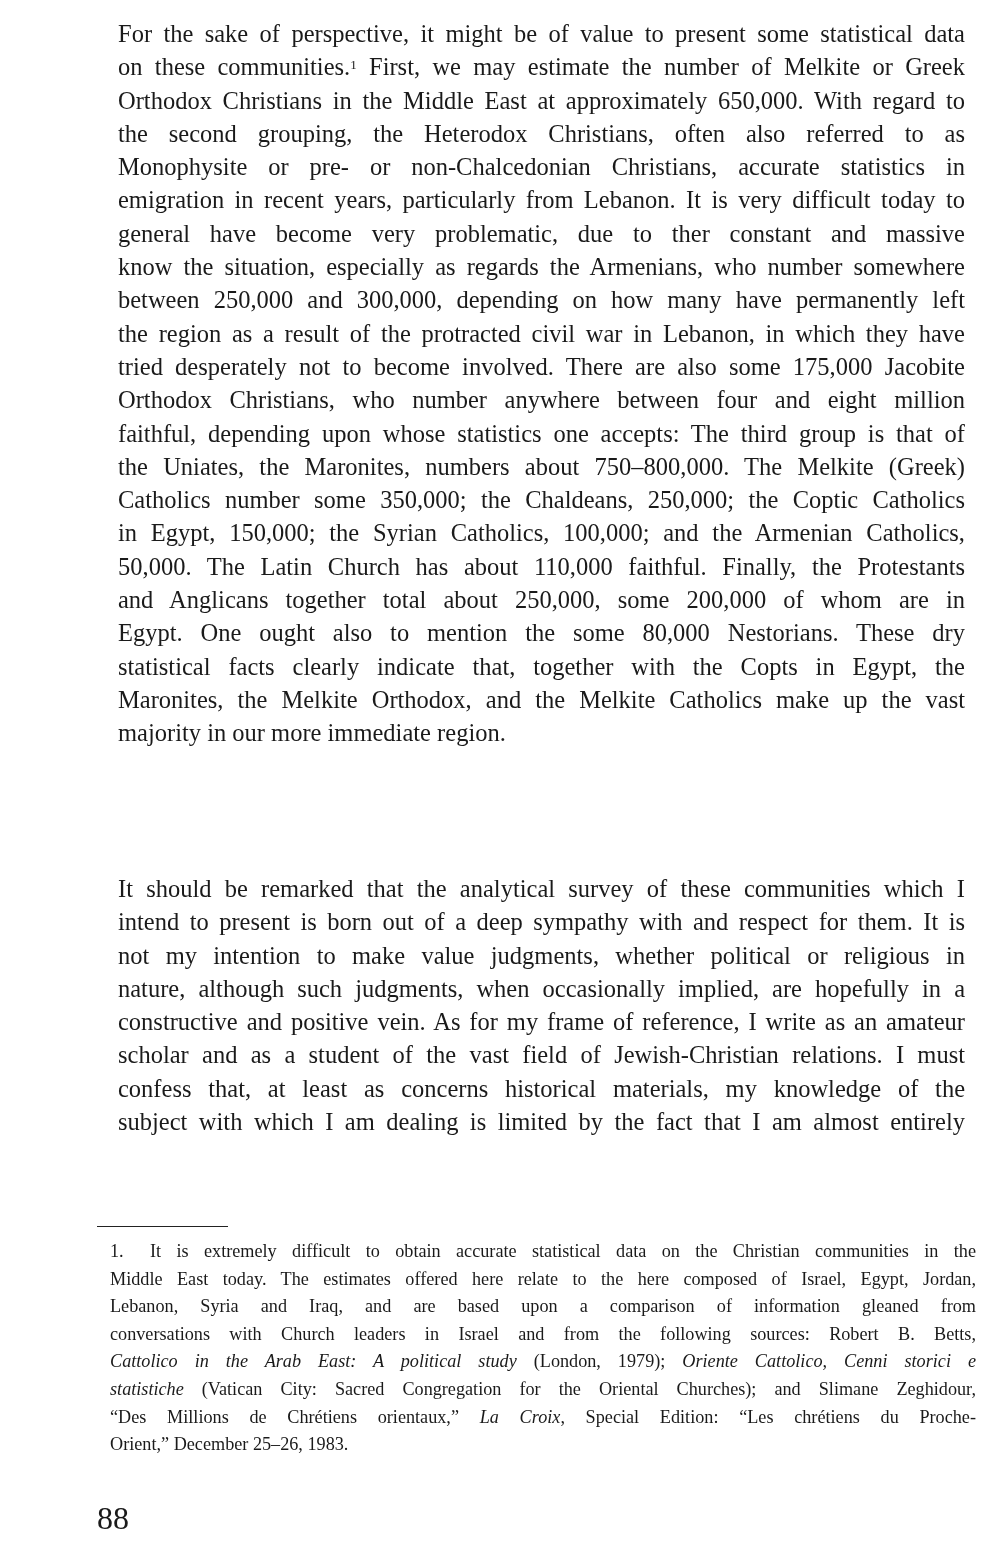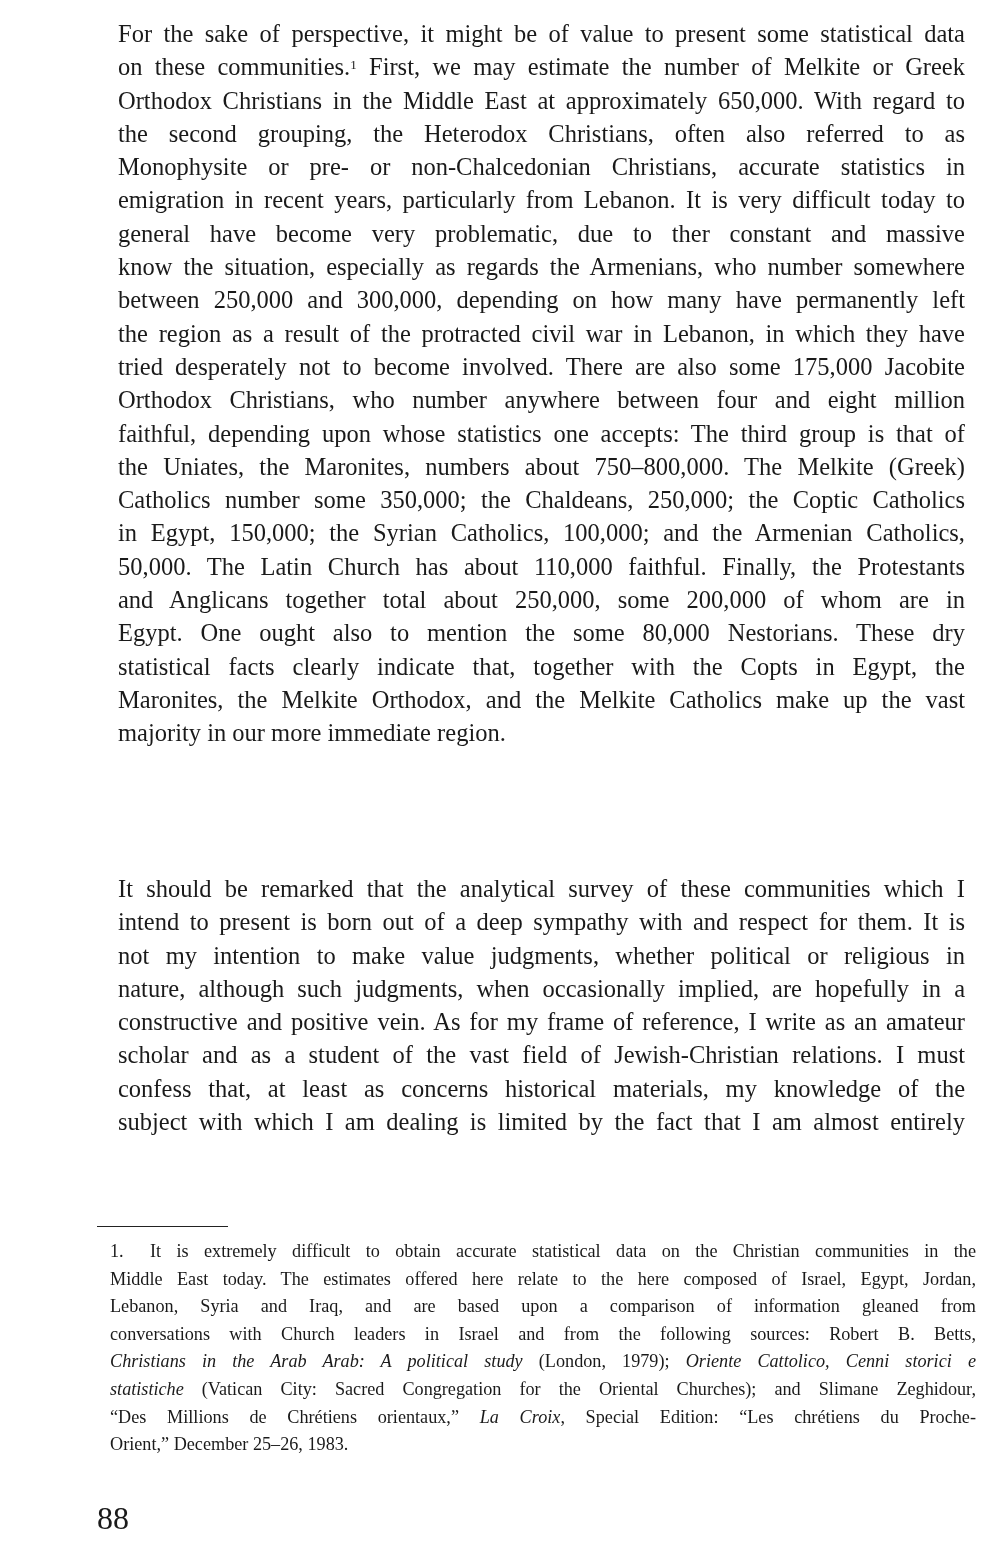--- a/index.html
+++ b/index.html
@@ -65,20 +65,20 @@
     <span class="line">subject with which I am dealing is limited by the fact that I am almost entirely</span>
   </div>
 
   <div class="rule"></div>
 
   <div class="footnote">
     <span class="fline"><span class="fnum">1.</span><span>It is extremely difficult to obtain accurate statistical data on the Christian communities in the</span></span>
     <span class="fline">Middle East today. The estimates offered here relate to the here composed of Israel, Egypt, Jordan,</span>
     <span class="fline">Lebanon, Syria and Iraq, and are based upon a comparison of information gleaned from</span>
     <span class="fline">conversations with Church leaders in Israel and from the following sources: Robert B. Betts,</span>
-    <span class="fline"><i>Christians in the Arab Arab: A political study</i><span> (London, 1979); </span><i>Oriente Cattolico, Cenni storici e</i></span>
+    <span class="fline"><i>Cattolico in the Arab East: A political study</i><span> (London, 1979); </span><i>Oriente Cattolico, Cenni storici e</i></span>
     <span class="fline"><i>statistiche</i><span> (Vatican City: Sacred Congregation for the Oriental Churches); and Slimane Zeghidour,</span></span>
     <span class="fline"><span>“Des Millions de Chrétiens orientaux,” </span><i>La Croix</i><span>, Special Edition: “Les chrétiens du Proche-</span></span>
     <span class="fline last">Orient,” December 25–26, 1983.</span>
   </div>
 </div>
 
 <div class="folio">88</div>
 
 </body></html>

